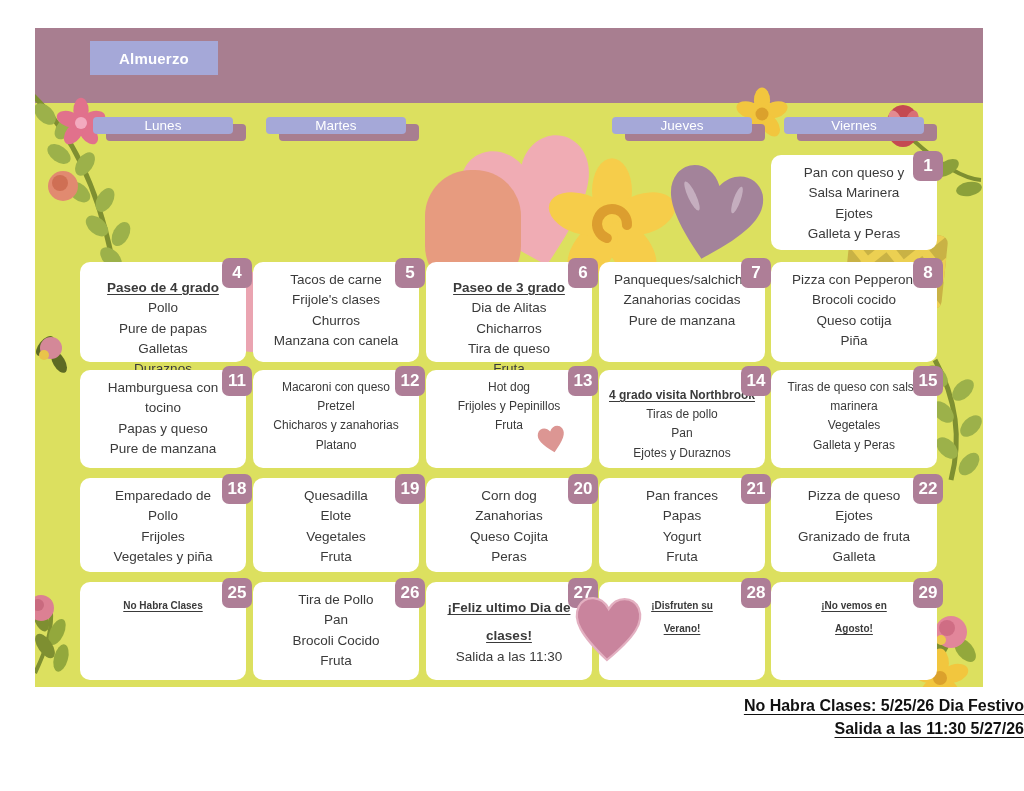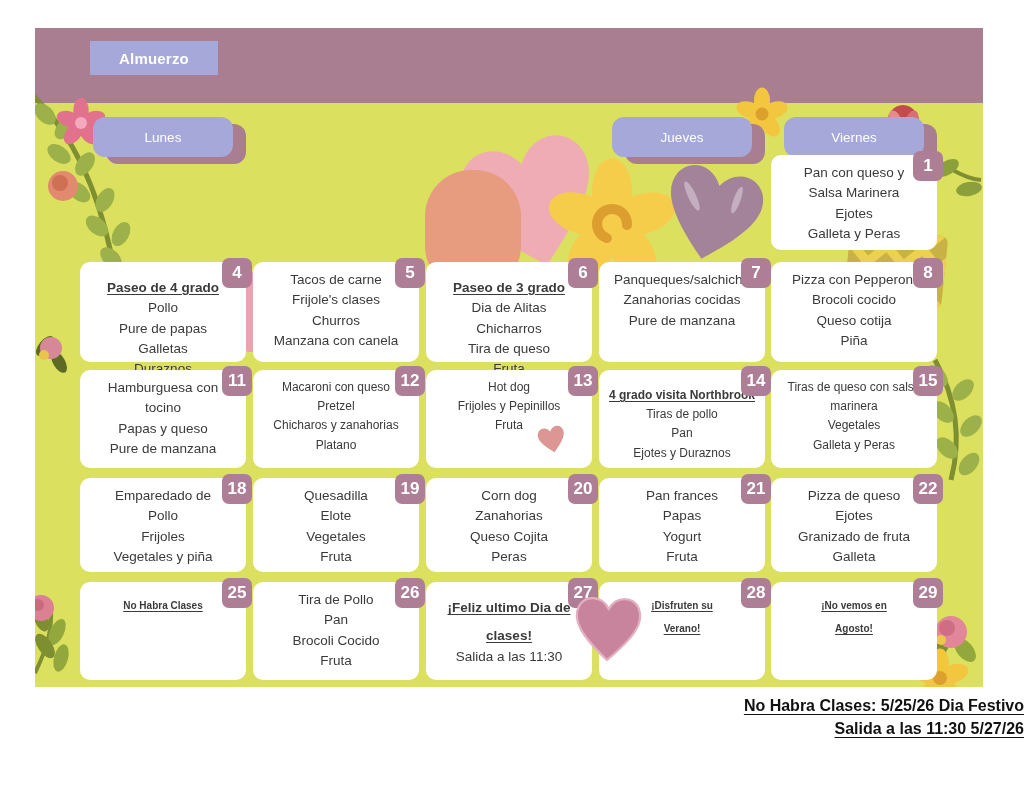--- a/index.html
+++ b/index.html
@@ -15,23 +15,23 @@
     background:var(--accent-purple,#a5a8d8);color:#fff;font-weight:bold;font-size:15px;
     display:flex;align-items:center;justify-content:center;letter-spacing:.2px;}
 
   .titlebox{position:absolute;left:348px;top:5px;width:286px;height:64px;z-index:2;
     background:var(--accent-purple,#a5a8d8);color:#fff;font-weight:bold;font-size:17.5px;
     display:flex;flex-direction:column;align-items:center;justify-content:center;gap:7px;}
 
   .deco{position:absolute;left:0;top:0;width:948px;height:659px;z-index:1;}
   .deco-front{z-index:3;pointer-events:none;}
 
-  .dayhead{position:absolute;top:89px;height:40px;width:140px;z-index:2;
+  .dayhead{position:absolute;top:89px;height:17px;width:140px;z-index:2;
     background:var(--accent-purple,#a5a8d8);color:#fff;font-size:13.5px;
-    display:flex;align-items:center;justify-content:center;border-radius:12px;
+    display:flex;align-items:center;justify-content:center;border-radius:4px;
     box-shadow:13px 7px 0 var(--header-band,#a87e90);}
 
   .cell{position:absolute;background:#fff;border-radius:10px;z-index:2;
     padding:8px 6px;box-sizing:border-box;text-align:center;
     color:var(--cell-text,#3a3a3a);font-size:13.5px;line-height:1.5;}
   .cell-sm{font-size:12px;line-height:1.6;}
   .cell .line.u{font-weight:bold;text-decoration:underline;text-underline-offset:2px;margin-top:8px;}
   .cell .line.big{font-size:10px;line-height:1.5;}
   .badge{position:absolute;top:-4px;right:-6px;width:30px;height:30px;z-index:3;
     background:var(--badge,#ae7e97);border-radius:7px;color:#fff;font-weight:bold;font-size:17px;
@@ -178,20 +178,21 @@
       <defs>
         <path id="hrt2" d="M 0 20 C -18 4 -24 -6 -20 -15 C -16 -23 -5 -23 0 -14 C 5 -23 16 -23 20 -15 C 24 -6 18 4 0 20 Z"></path>
       </defs>
       <use href="#hrt2" transform="translate(517,412) scale(0.62) rotate(-12)" fill="#dc9693"></use>
       <use href="#hrt2" transform="translate(573,602) scale(1.5) rotate(2)" fill="#c9849d" stroke="#e3b0c1" stroke-width="1.5"></use>
     </svg>
 
     <div class="almuerzo">Almuerzo</div>
 
     <div class="dayhead" style="left:58px">Lunes</div>
+    <div class="dayhead" style="left:231px">Martes</div>
     <div class="dayhead" style="left:577px">Jueves</div>
     <div class="dayhead" style="left:749px">Viernes</div>
 
     <div>
         <div class="cell" style="left: 736px; top: 127px; width: 166px; height: 95px;">
           <span class="badge">1</span>
           <div class="line">Pan con queso y</div>
           <div class="line">Salsa Marinera</div>
           <div class="line">Ejotes</div>
           <div class="line">Galleta y Peras</div>

